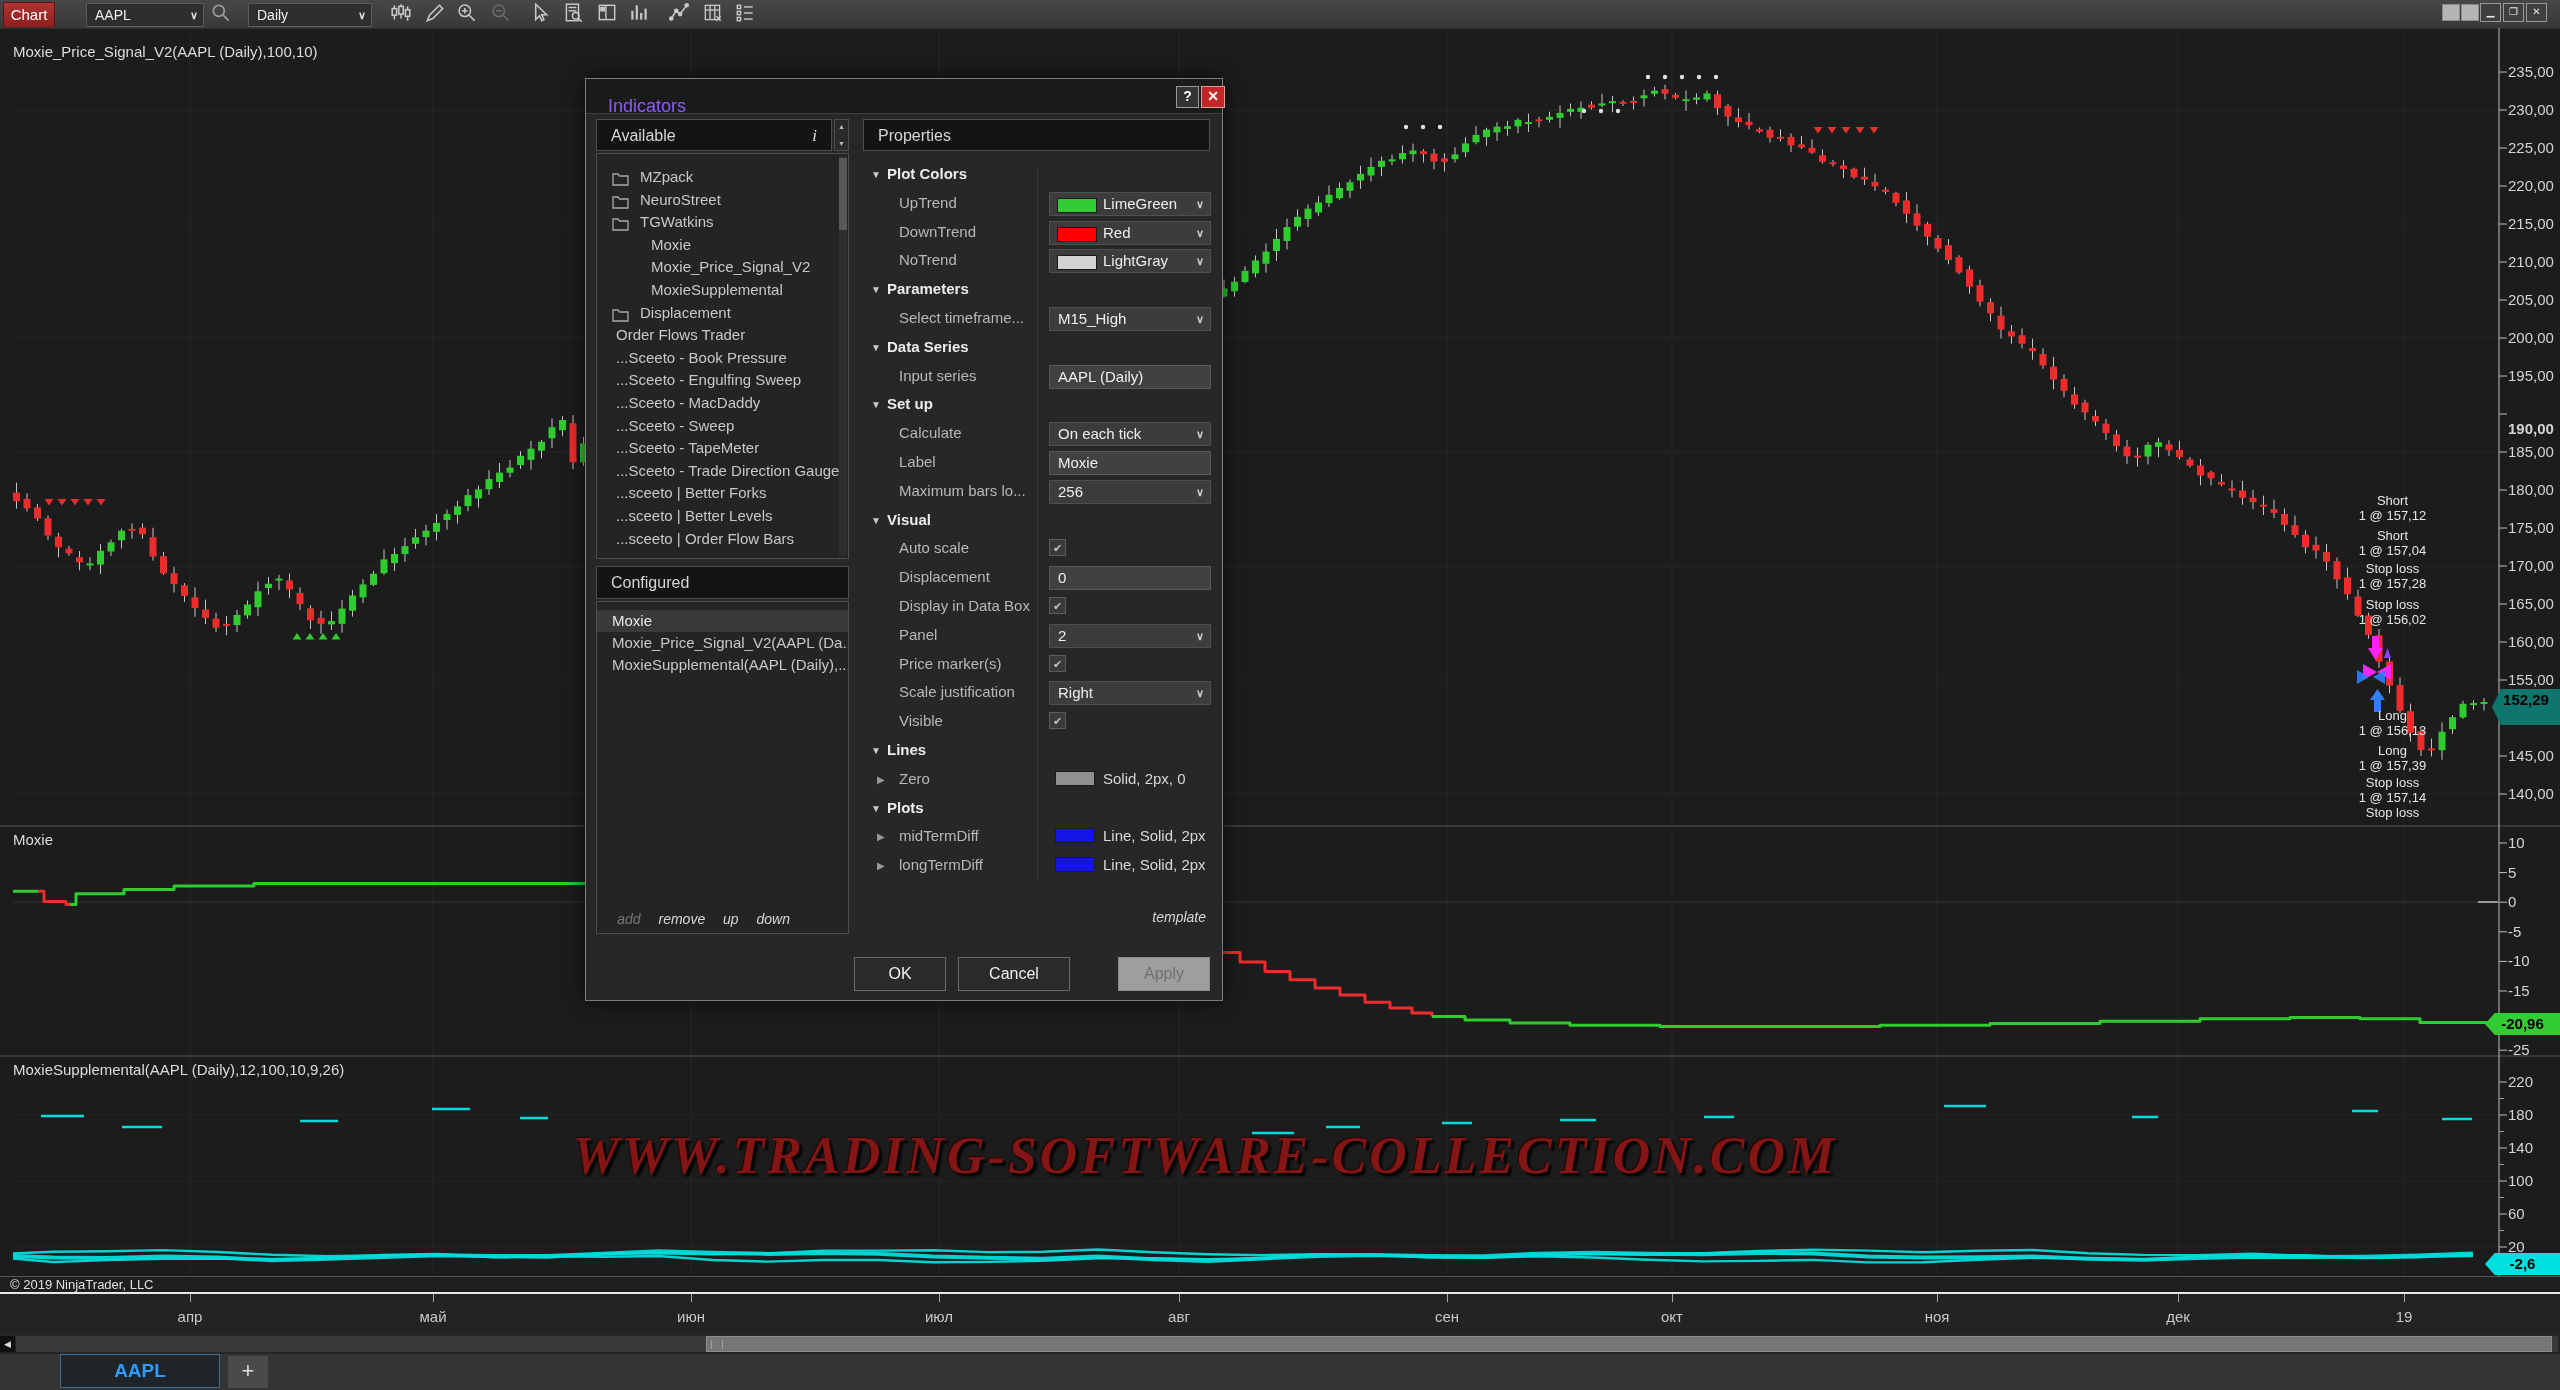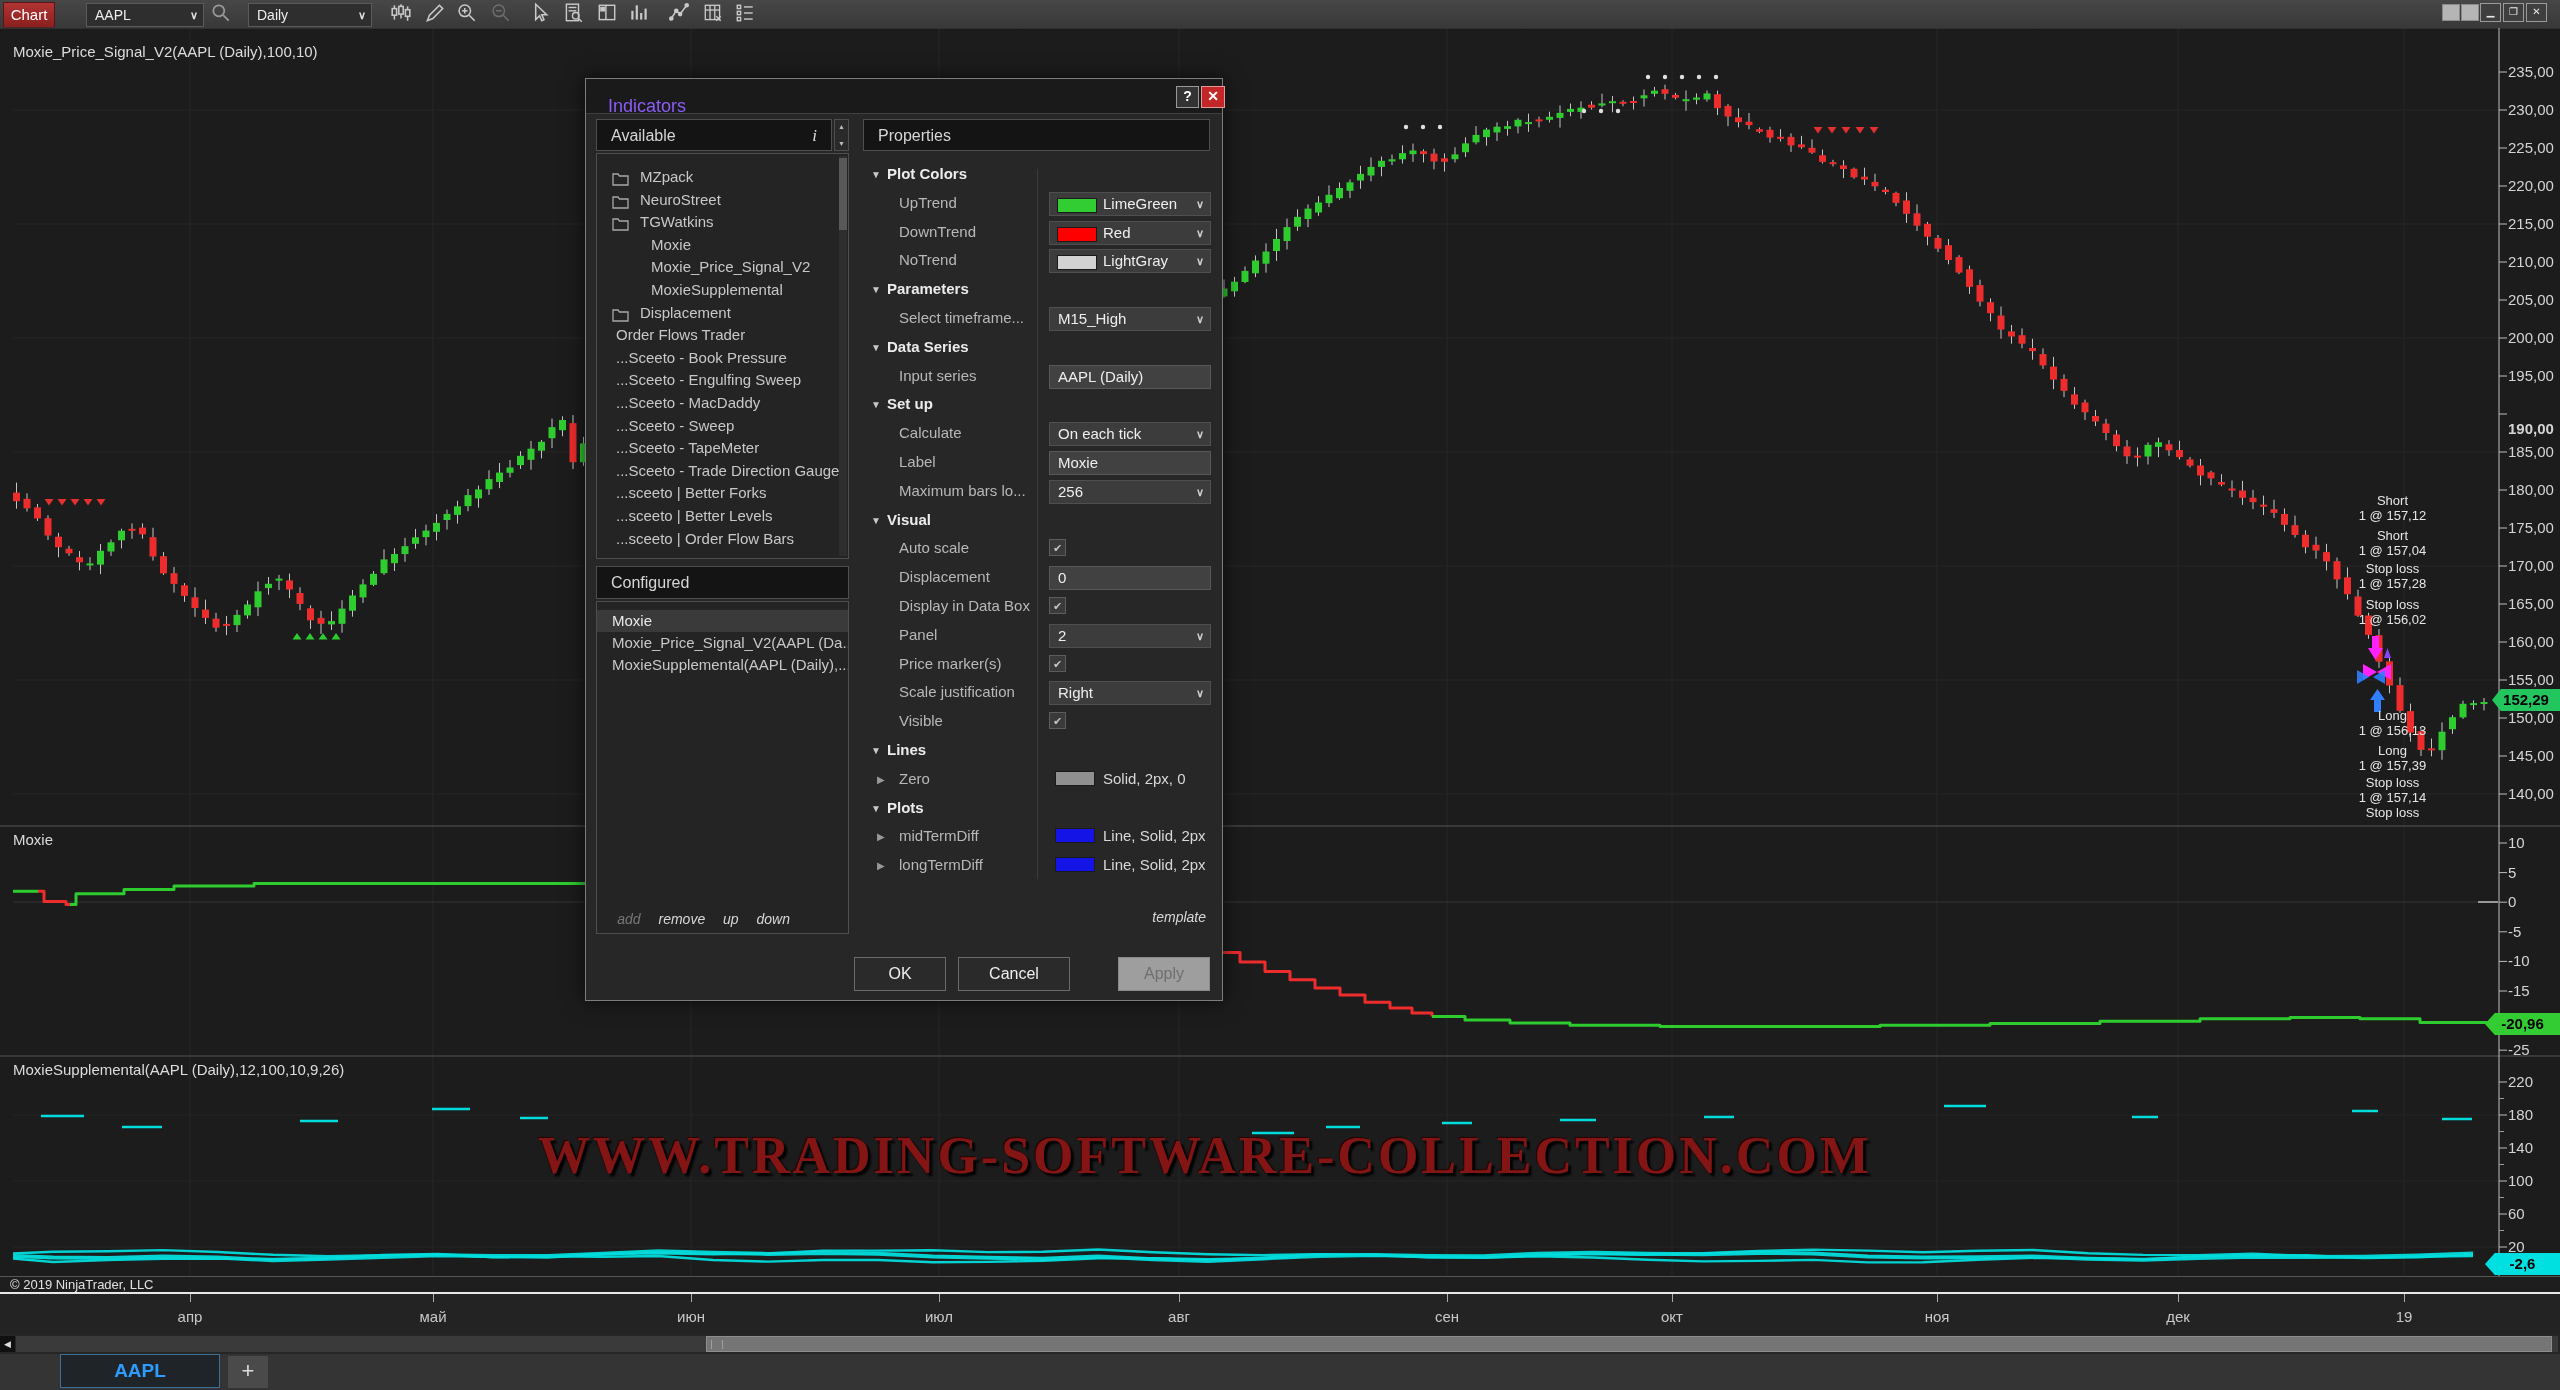--- a/index.html
+++ b/index.html
@@ -836,23 +836,23 @@
       </div>
       <div class="trade" style="top: 747px;">
         <div style="position: static;">Stop loss</div>
         <div style="position: static;">1 @ 157,14</div>
       </div>
       <div class="trade" style="top: 777px;">
         <div style="position: static;">Stop loss</div>
       </div>
     </div>
 
-  <div class="wm" style="left:1205px;top:1126px;font-size:52px;letter-spacing:3px;">WWW.TRADING-SOFTWARE-COLLECTION.COM</div>
-
-  <div class="pmarker" style="left:2492px;top:689px;width:68px;height:22px;background:#22c55e;">152,29</div>
+  <div class="wm" style="left:1205px;top:1126px;font-size:52px;letter-spacing:3px;font-style:italic;">WWW.TRADING-SOFTWARE-COLLECTION.COM</div>
+
+  <div class="pmarker" style="left:2492px;top:689px;width:68px;height:36px;background:#0f766e;">152,29</div>
   <div class="pmarker" style="left:2485px;top:1013px;width:75px;height:22px;background:#33cc33;">-20,96</div>
   <div class="pmarker" style="left:2485px;top:1253px;width:75px;height:22px;background:#00e0e0;">-2,6</div>
 
   <div id="dialog">
     <div id="dlg-title">
       <span class="t">Indicators</span>
       <span class="dlgbtn" style="left:590px;width:21px;background:#333;border:1px solid #999;color:#fff;">?</span>
       <span class="dlgbtn" style="left:615px;width:22px;background:#c22626;border:1px solid #e09a9a;color:#fff;">✕</span>
     </div>
 

